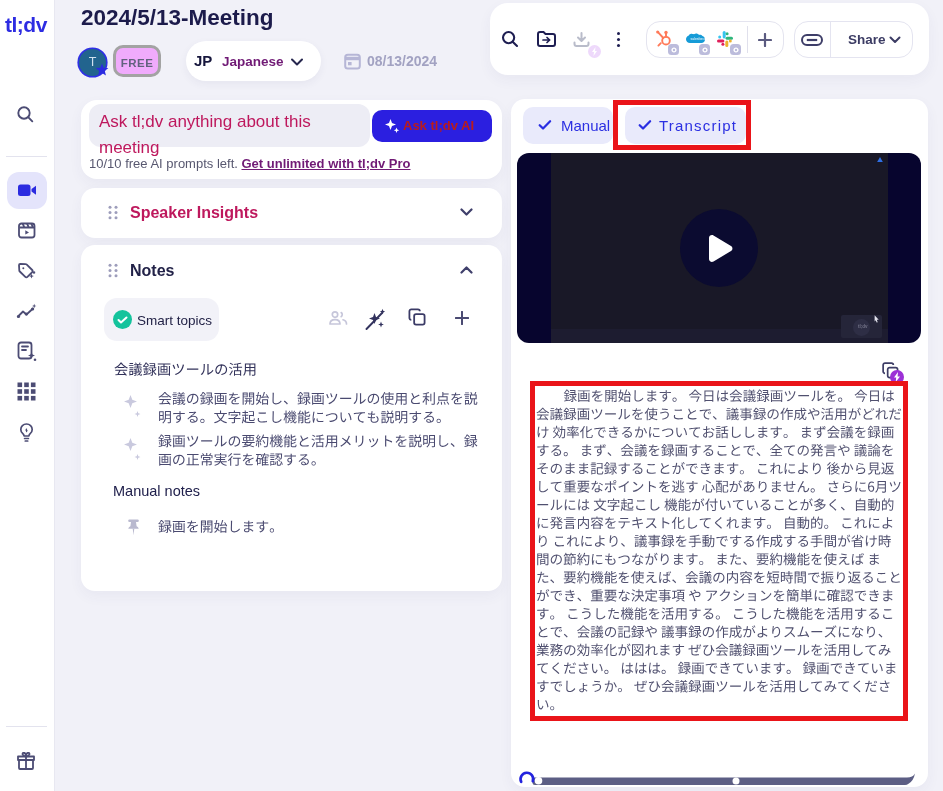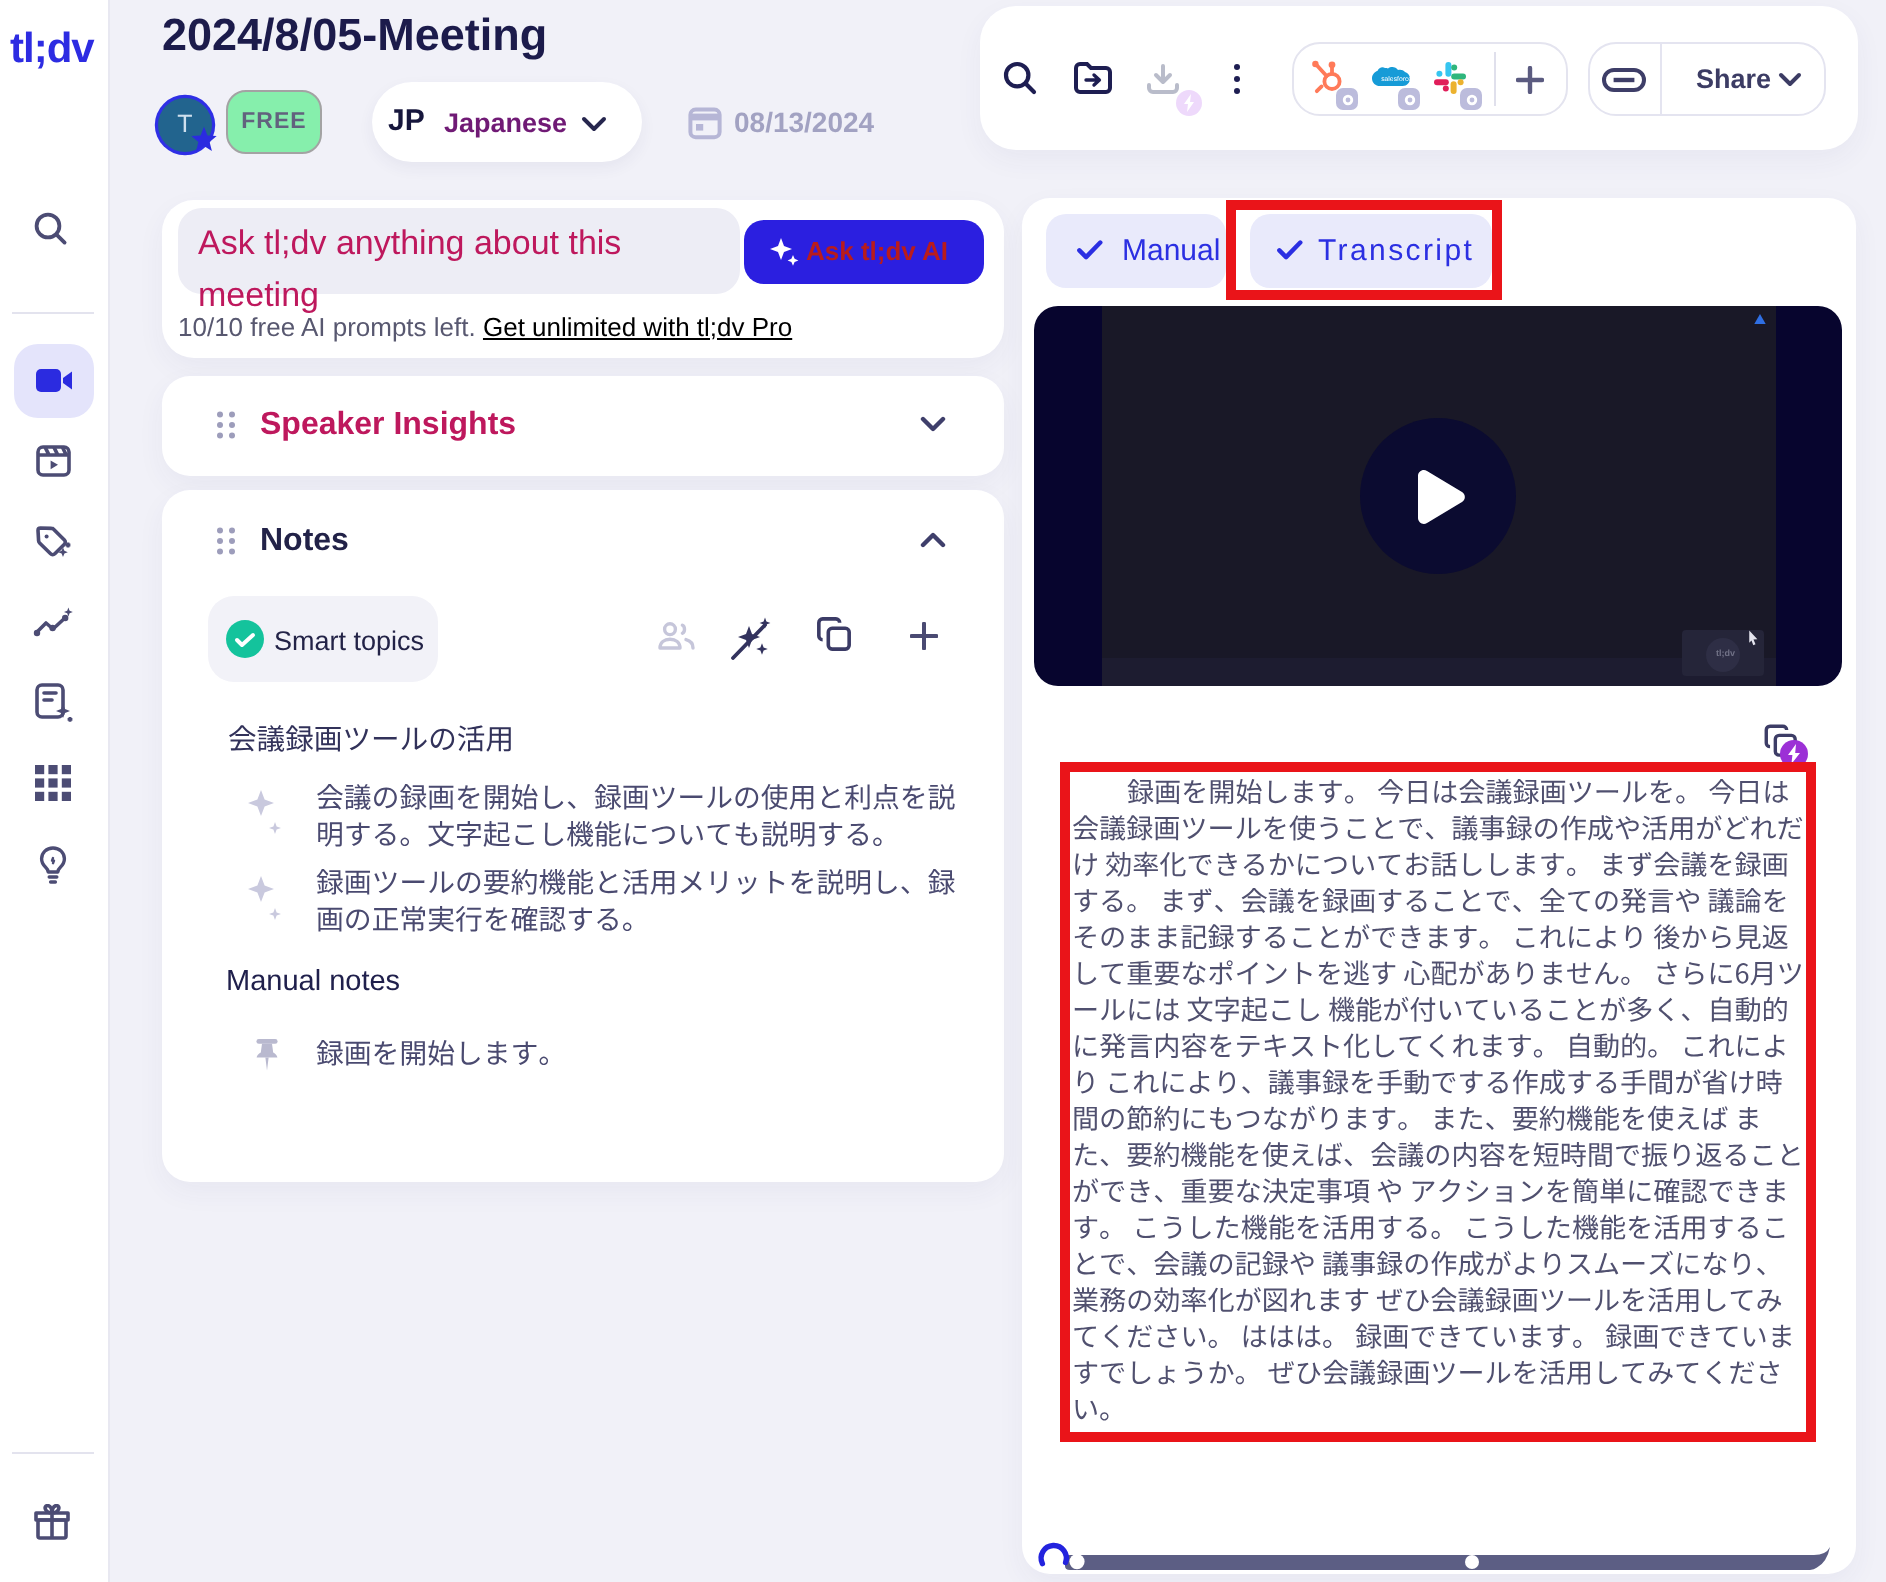--- a/index.html
+++ b/index.html
@@ -61,28 +61,28 @@
     <path d="M6.6 15.5 H10.4M7.3 18 H9.7"></path>
     <path d="M8.5 6 8 7.3 H9 L8.5 8.6" stroke-width="1.2"></path>
   </svg>
 <div class="abs" style="left:6px;top:726px;width:41px;height:1px;background:#e3e3ee"></div>
 <svg class="abs" style="left:17px;top:752px" width="18" height="18" viewBox="0 0 18 18" fill="none" stroke="#4c4c74" stroke-width="1.8" stroke-linejoin="round">
     <rect x="2" y="8" width="14" height="9" rx="1"></rect>
     <path d="M1 4.5 H17 V8 H1z"></path>
     <path d="M9 4.5 V17M9 4.5 C5.5 4.5 4.5 0.8 6.8 0.8 8.5 0.8 9 3 9 4.5 9 3 9.5 0.8 11.2 0.8 13.5 0.8 12.5 4.5 9 4.5z"></path>
   </svg>
 
-<div class="abs" style="left:81px;top:5px;font-size:22.5px;font-weight:600;color:#1c1b4b">2024/8/05-Meeting</div>
+<div class="abs" style="left:81px;top:5px;font-size:22.5px;font-weight:600;color:#1c1b4b">2024/5/13-Meeting</div>
 <div class="abs" style="left:79px;top:49px;width:27px;height:27px;border-radius:50%;background:#22648e;box-shadow:0 0 0 1.6px #2f2fe6">
  <div style="position:absolute;left:0;top:6px;width:27px;text-align:center;font-size:12.5px;color:#cfe0ee;font-weight:500">T</div>
   </div>
 <svg class="abs" style="left:95px;top:63px" width="14" height="14" viewBox="0 0 17 16">
     <path d="M8.5 0 10.6 5.2 16.2 5.6 11.9 9.2 13.3 14.7 8.5 11.7 3.7 14.7 5.1 9.2 0.8 5.6 6.4 5.2z" fill="#2b2be0"></path>
   </svg>
-<div class="abs" style="left:113px;top:45px;width:48px;height:32px;border:1px solid #a3a3a3;border-radius:10px;background:#86efac;color:#62627e;font-size:11.5px;font-weight:700;letter-spacing:.5px;line-height:30px;text-align:center">FREE</div>
+<div class="abs" style="left:113px;top:45px;width:48px;height:32px;border:3px solid #a3a3a3;border-radius:10px;background:#f0abfc;color:#62627e;font-size:11.5px;font-weight:700;letter-spacing:.5px;line-height:30px;text-align:center">FREE</div>
 <div class="abs" style="left:186px;top:41px;width:135px;height:40px;background:#fff;border-radius:20px;box-shadow:0 3px 8px rgba(50,50,110,.06)"></div>
 <div class="abs" style="left:194px;top:52px;font-size:15px;font-weight:700;color:#16163c">JP</div>
 <div class="abs" style="left:222px;top:54px;font-size:13.5px;font-weight:700;color:#701a75">Japanese</div>
 <svg class="abs" style="left:290px;top:58px" width="14" height="9" viewBox="0 0 14 9" fill="none" stroke="#26264e" stroke-width="2" stroke-linecap="round" stroke-linejoin="round">
     <path d="M2 1.5 7 6.5 12 1.5"></path>
   </svg>
 <svg class="abs" style="left:344px;top:52px" width="17" height="18" viewBox="0 0 17 18" fill="none" stroke="#b6b6d6" stroke-width="2">
     <rect x="1.2" y="2.8" width="14.6" height="13.8" rx="2.6"></rect>
     <path d="M1.2 6.5 H15.8" stroke-width="3.4"></path>
     <rect x="4" y="10" width="3.6" height="3.3" fill="#b6b6d6" stroke="none"></rect>
@@ -166,21 +166,21 @@
 
 <div class="card" style="left:81px;top:100px;width:421px;height:79px;border-radius:16px"></div>
 <div class="abs" style="left:89px;top:104px;width:281px;height:43px;background:#ededf5;border-radius:12px"></div>
 <div class="abs" style="left:99px;top:109px;width:262px;font-size:17px;line-height:25.5px;color:#be185d">Ask tl;dv anything about this meeting</div>
 <div class="abs" style="left:372px;top:110px;width:120px;height:32px;background:#2b1fe0;border-radius:10px"></div>
 <svg class="abs" style="left:384px;top:118px" width="16" height="16" viewBox="0 0 16 16" fill="#fff">
     <path d="M6.5 1 8 5 12 6.5 8 8 6.5 12 5 8 1 6.5 5 5z"></path>
     <path d="M12.5 9.5 13.3 11.4 15.2 12.2 13.3 13 12.5 14.9 11.7 13 9.8 12.2 11.7 11.4z"></path>
   </svg>
 <div class="abs" style="left:403px;top:118px;font-size:13px;font-weight:700;color:#b91c1c">Ask tl;dv AI</div>
-<div class="abs" style="left:89px;top:156px;font-size:13px;color:#585870">10/10 free AI prompts left.&nbsp;<span style="font-weight:400;color:#000000;text-decoration:underline">Get unlimited with tl;dv Pro</span></div>
+<div class="abs" style="left:89px;top:156px;font-size:13px;color:#585870">10/10 free AI prompts left.&nbsp;<span style="font-weight:700;color:#701a75;text-decoration:underline">Get unlimited with tl;dv Pro</span></div>
 
 <div class="card" style="left:81px;top:188px;width:421px;height:50px"></div>
 <svg class="abs" style="left:107px;top:205px" width="12" height="15" viewBox="0 0 12 15" fill="#9d9dbb">
     <circle cx="3" cy="2.2" r="1.5"></circle>
     <circle cx="9" cy="2.2" r="1.5"></circle>
     <circle cx="3" cy="7.5" r="1.5"></circle>
     <circle cx="9" cy="7.5" r="1.5"></circle>
     <circle cx="3" cy="12.8" r="1.5"></circle>
     <circle cx="9" cy="12.8" r="1.5"></circle>
   </svg>

